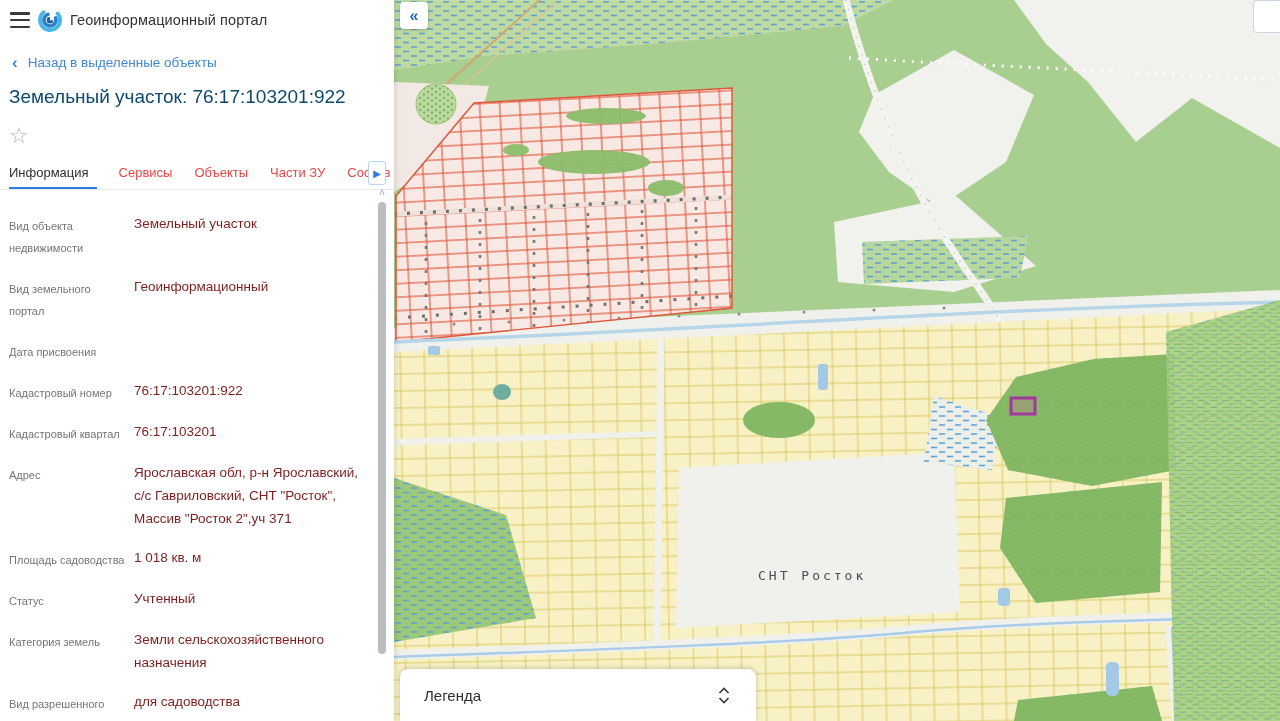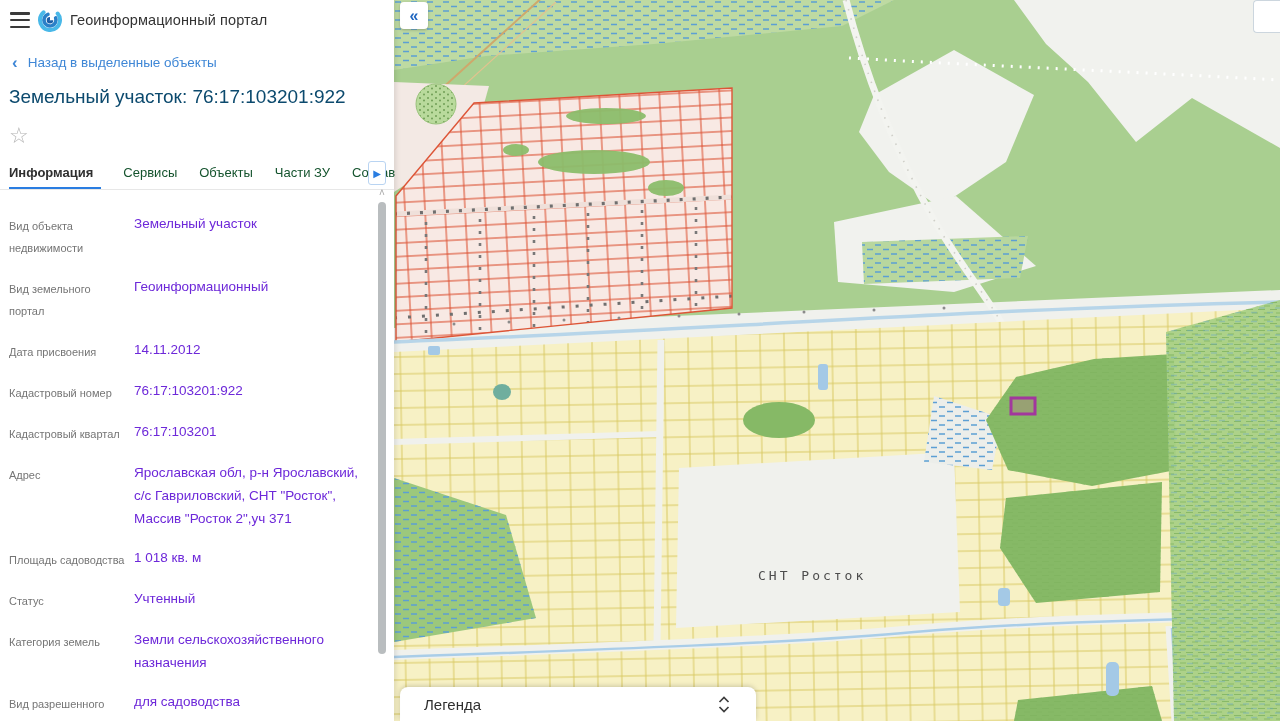--- a/index.html
+++ b/index.html
@@ -27,52 +27,52 @@
   .fav-btn{
     margin:14px 0 0 9px;width:28px;height:28px;border:none;background:transparent;
     color:#b4b4b4;font-size:22px;line-height:26px;padding:0;cursor:pointer;text-align:left;
   }
   
   .tabs{
     position:absolute;left:0;top:158px;width:394px;height:31px;
     border-bottom:1px solid #e7e7e7;display:flex;align-items:stretch;
   }
   .tab{
-    font-size:13px;color:#14532d;padding:7px 0 0 0;margin-left:9px;margin-right:13px;
+    font-size:13px;color:#ef4444;padding:7px 0 0 0;margin-left:9px;margin-right:13px;
     cursor:pointer;white-space:nowrap;border-bottom:2px solid transparent;
   }
-  .tab.active{color:#2f2f2f;border-bottom:2.5px solid #2a7de1;padding-right:8px;font-weight:bold;}
+  .tab.active{color:#2f2f2f;border-bottom:2.5px solid #2a7de1;padding-right:8px;}
   .tab-overflow{
     position:absolute;right:8px;top:3px;width:18px;height:24px;background:#fff;
     border:1px solid #b9d4f2;border-radius:3px;color:#2a7de1;font-size:10px;
     display:flex;align-items:center;justify-content:center;cursor:pointer;padding:0;
   }
   
   .info{position:absolute;left:0;top:196px;width:372px;padding:8px 0 0 0;}
   .info-row{display:flex;padding:8px 0 8px 9px;}
   .info-label{width:118px;flex:0 0 118px;font-size:11px;color:#757575;line-height:22px;padding-top:3px;}
-  .info-value{flex:1;font-size:13.5px;color:#6d28d9;line-height:23px;padding-left:7px;}
+  .info-value{flex:1;font-size:13.5px;color:#7f1d1d;line-height:23px;padding-left:7px;}
   
   .scrollbar{position:absolute;right:7px;top:188px;width:10px;height:533px;}
   .scroll-up{color:#a8a8a8;font-size:10px;text-align:center;line-height:10px;height:12px;}
   .scroll-thumb{position:absolute;left:1px;top:14px;width:8px;height:452px;background:#b9bdbf;border-radius:4px;cursor:grab;}
   
   .map{position:absolute;left:394px;top:0;width:886px;height:721px;background:#eef0ec;}
   .map svg{display:block;}
   .map-collapse{
     position:absolute;left:6px;top:2px;width:28px;height:27px;background:#fff;border:none;
     border-radius:4px;box-shadow:0 1px 3px rgba(0,0,0,.25);color:#1f66c0;font-size:16px;
     font-weight:bold;cursor:pointer;padding:0;line-height:26px;z-index:4;
   }
   .map-ctrl-partial{
     position:absolute;right:0;top:0;width:26px;height:31px;background:#fff;
     border:1px solid #ccd6de;border-right:none;border-radius:4px 0 0 4px;z-index:4;
   }
   .legend{
-    position:absolute;left:6px;bottom:0;width:356px;height:34px;background:#fff;
+    position:absolute;left:6px;bottom:0;width:356px;height:52px;background:#fff;
     border-radius:8px 8px 0 0;box-shadow:0 -1px 5px rgba(0,0,0,.18);z-index:4;
     display:flex;align-items:center;cursor:pointer;
   }
   .legend-title{font-size:15px;color:#2f2f2f;margin-left:24px;}
   .legend-toggle{margin-left:auto;margin-right:26px;width:12px;height:17px;}
 </style>
 </head>
 <body>
 
 <div class="panel">
@@ -118,21 +118,20 @@
     <div class="info-row">
       <div class="info-label">Вид объекта недвижимости</div>
       <div class="info-value">Земельный участок</div>
     </div>
     <div class="info-row">
       <div class="info-label">Вид земельного портал</div>
       <div class="info-value">Геоинформационный</div>
     </div>
     <div class="info-row">
       <div class="info-label">Дата присвоения</div>
-      <div class="info-value">14.11.2012</div>
     </div>
     <div class="info-row">
       <div class="info-label">Кадастровый номер</div>
       <div class="info-value">76:17:103201:922</div>
     </div>
     <div class="info-row">
       <div class="info-label">Кадастровый квартал</div>
       <div class="info-value">76:17:103201</div>
     </div>
     <div class="info-row">

